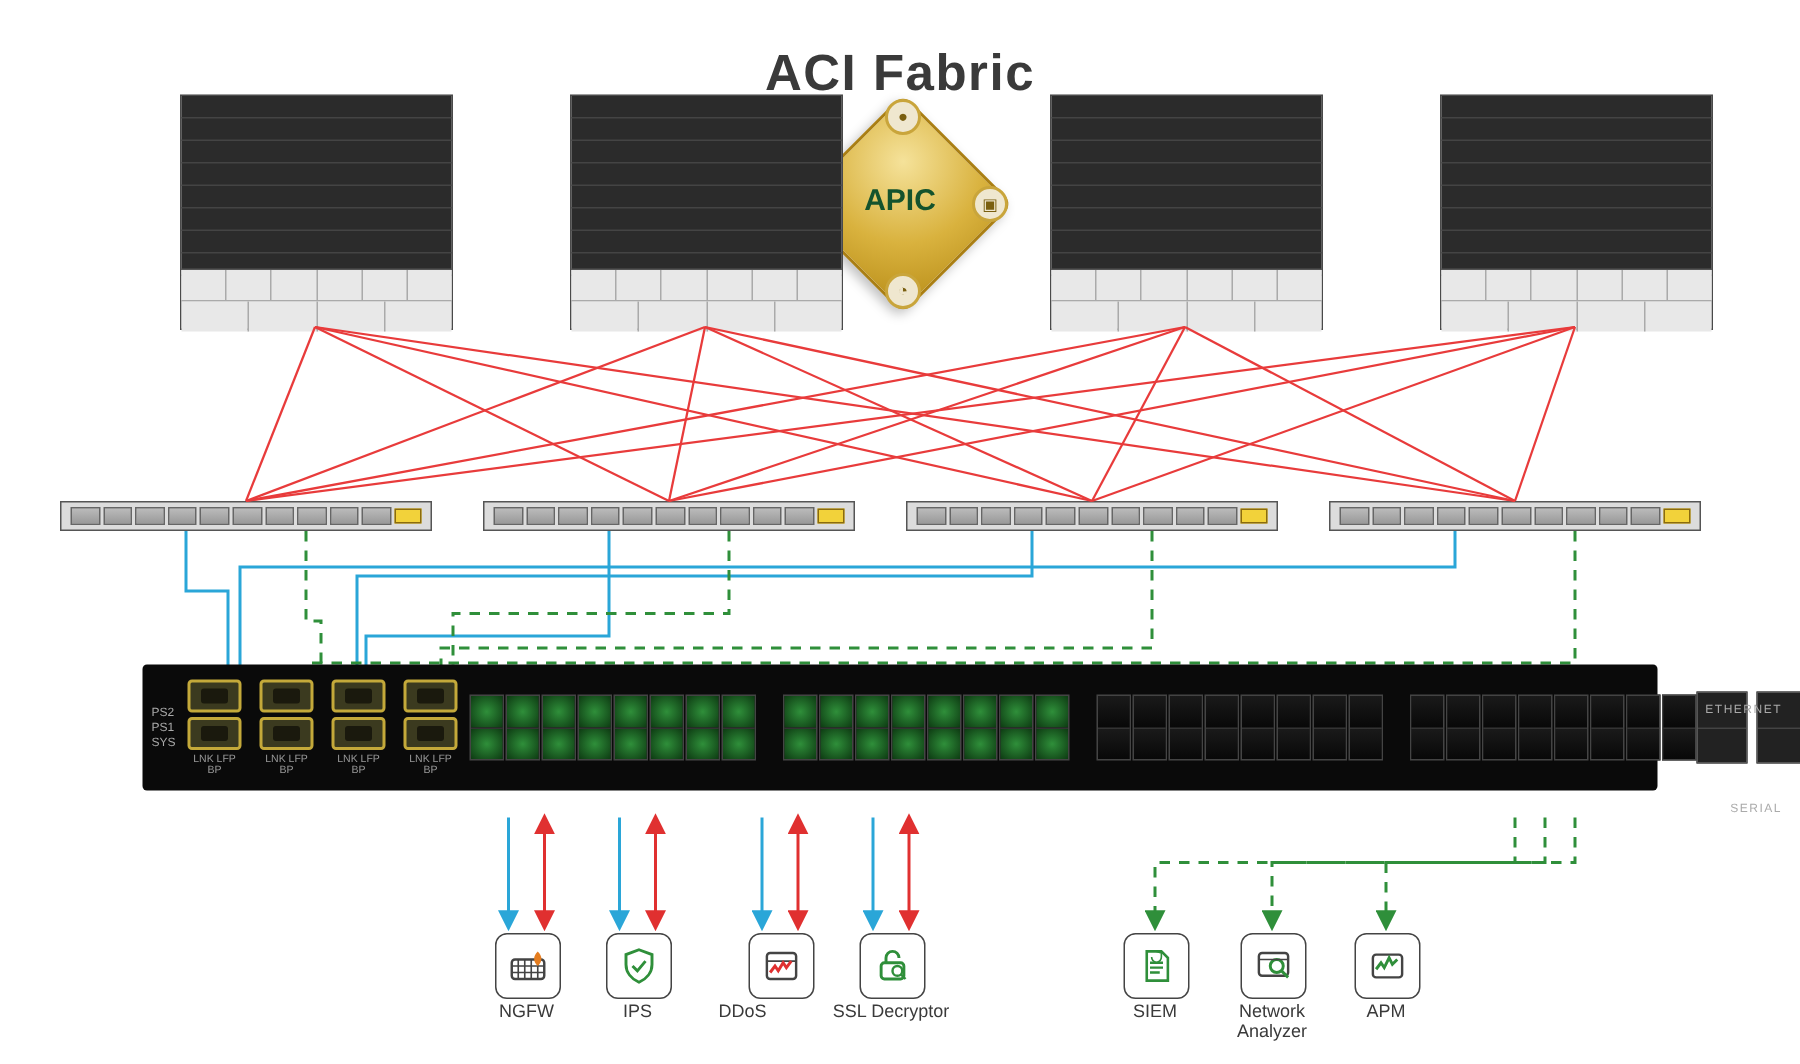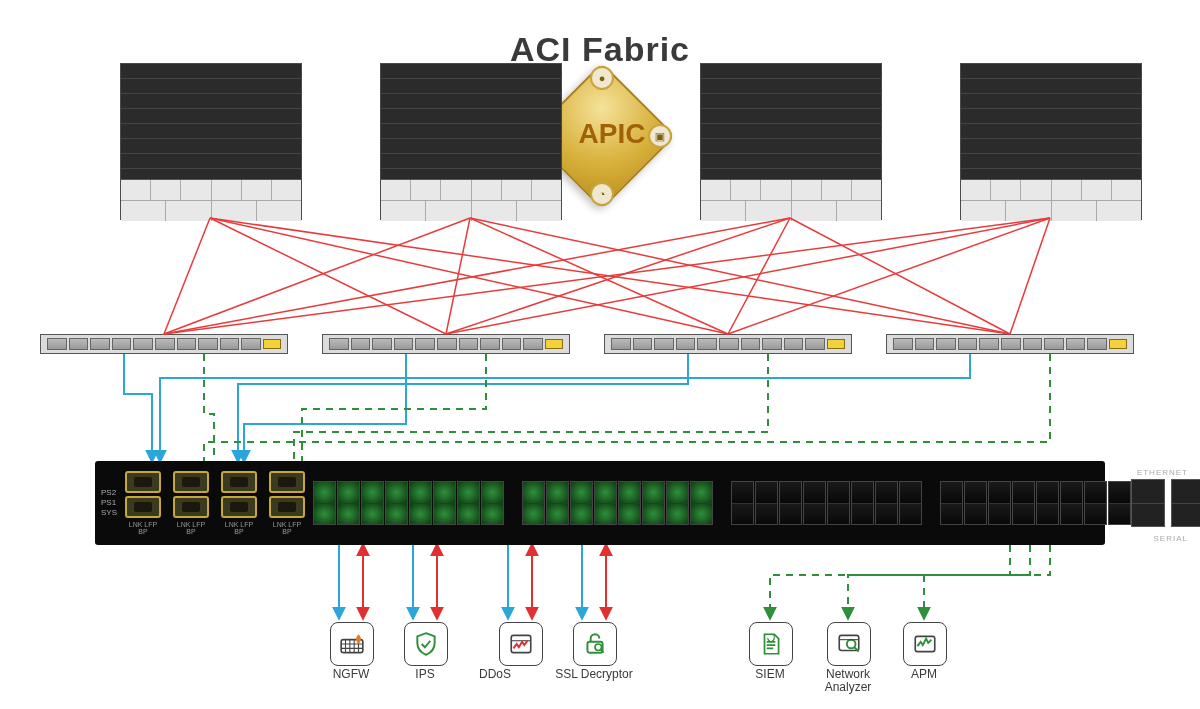--- a/index.html
+++ b/index.html
@@ -40,27 +40,27 @@
     left: 16px; top: 16px;
     width: 100px; height: 100px;
     transform: rotate(45deg);
     background: radial-gradient(circle at 30% 30%, #f5e29a, #d9b23e 55%, #b88d18 100%);
     border: 2px solid #aa7f14;
     border-radius: 8px;
     box-shadow: 0 4px 8px rgba(0,0,0,0.25);
   }
   .apic-text {
     position: absolute;
-    left: 12px; top: 0; width: 132px; height: 132px;
+    left: 0; top: 0; width: 132px; height: 132px;
     display: flex;
     align-items: center;
     justify-content: center;
     font-weight: 700;
-    font-size: 28px;
-    color: #a16207;
+    font-size: 20px;
+    color: #14532d;
   }
   .apic-dot {
     position: absolute;
     width: 20px; height: 20px;
     border-radius: 50%;
     background: #efe7cf;
     border: 2px solid #c9a53b;
     display: flex;
     align-items: center; justify-content: center;
     font-size: 11px; color: #7a5f10;
@@ -127,21 +127,21 @@
   .leaf .badge {
     width: 16px; height: 8px;
     background: #f2d23a;
     border: 1px solid #8a6b0e;
   }
 
   
   .broker {
     position: absolute;
     left: 95px;
-    top: 461px;
+    top: 443px;
     width: 1010px;
     height: 84px;
     background: #0a0a0a;
     border-radius: 3px;
     display: flex;
     align-items: center;
   }
   .broker .left-labels {
     width: 32px;
     color: #aaa;

